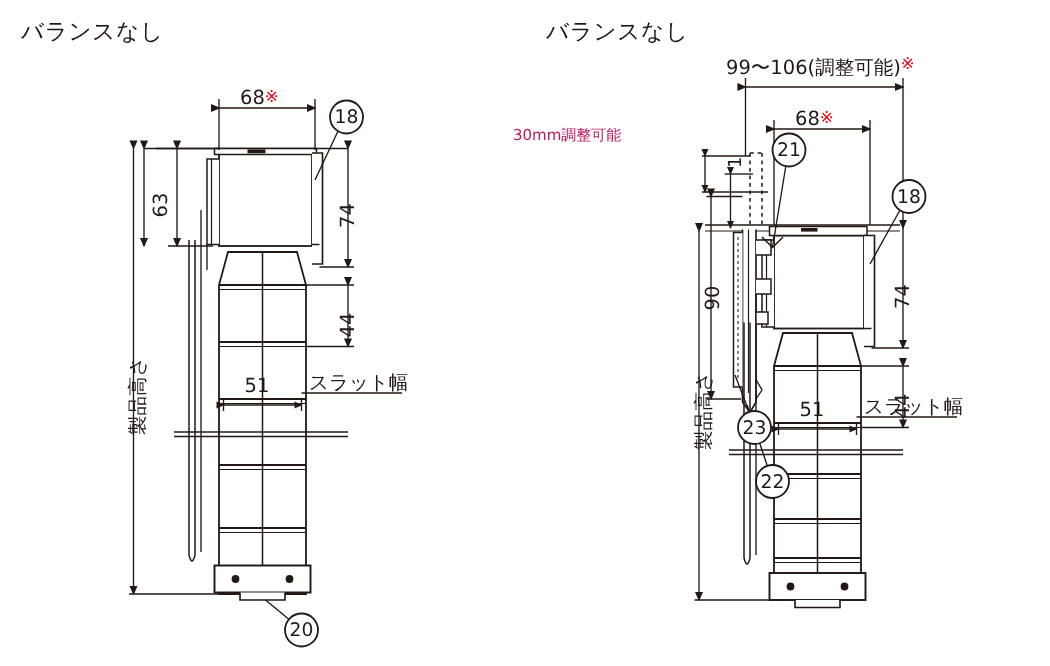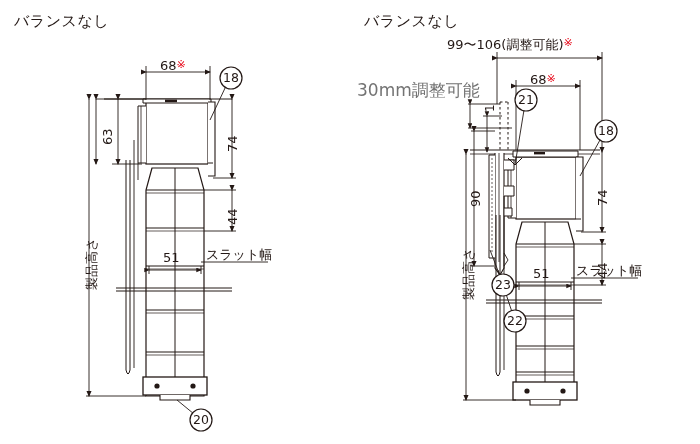--- a/index.html
+++ b/index.html
@@ -17,25 +17,24 @@
   }
   .title {
     position: absolute;
     font-size: 15px;
     color: #231815;
     letter-spacing: 0.5px;
     white-space: nowrap;
   }
   .note {
     position: absolute;
-    font-size: 17px;
-    color: #737373;
+    font-size: 10px;
+    color: #be185d;
     white-space: nowrap;
     line-height: 17px;
-    margin-left: 15px;
   }
   .dimtext {
     position: absolute;
     font-size: 13px;
     color: #231815;
     white-space: nowrap;
   }
   .label-jp {
     position: absolute;
     font-size: 13px;
@@ -291,21 +290,21 @@
   <div class="vlabel" style="left:225px; top:152px;">74</div>
 
   <div class="vlabel" style="left:225px; top:225px;">44</div>
 
   <div class="dimtext" style="left:163px; top:250px;">51</div>
 
   <div class="label-jp" style="left:206px; top:246px;">スラット幅</div>
 
   <div class="vlabel" style="left:83px; top:290px;">製品高さ</div>
 
-  <div class="dimtext" style="left:447px; top:36px;">
+  <div class="dimtext" style="left:484px; top:36px;">
     <span>99〜106(調整可能)</span><span class="star">※</span>
   </div>
 
   <div class="dimtext" style="left:530px; top:72px;">
     <span>68</span><span class="star">※</span>
   </div>
 
   <div class="note" style="left:342px; top:82px;">30mm調整可能</div>
 
   <div class="vlabel" style="left:483px; top:112px; font-size:12px;">1</div>

